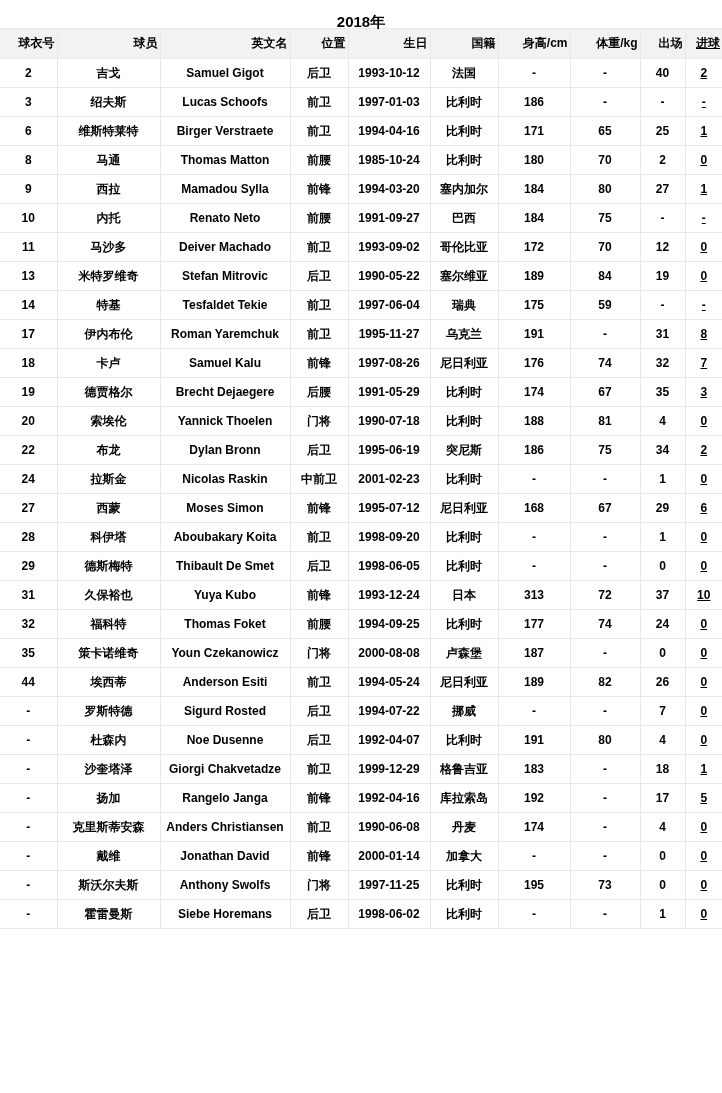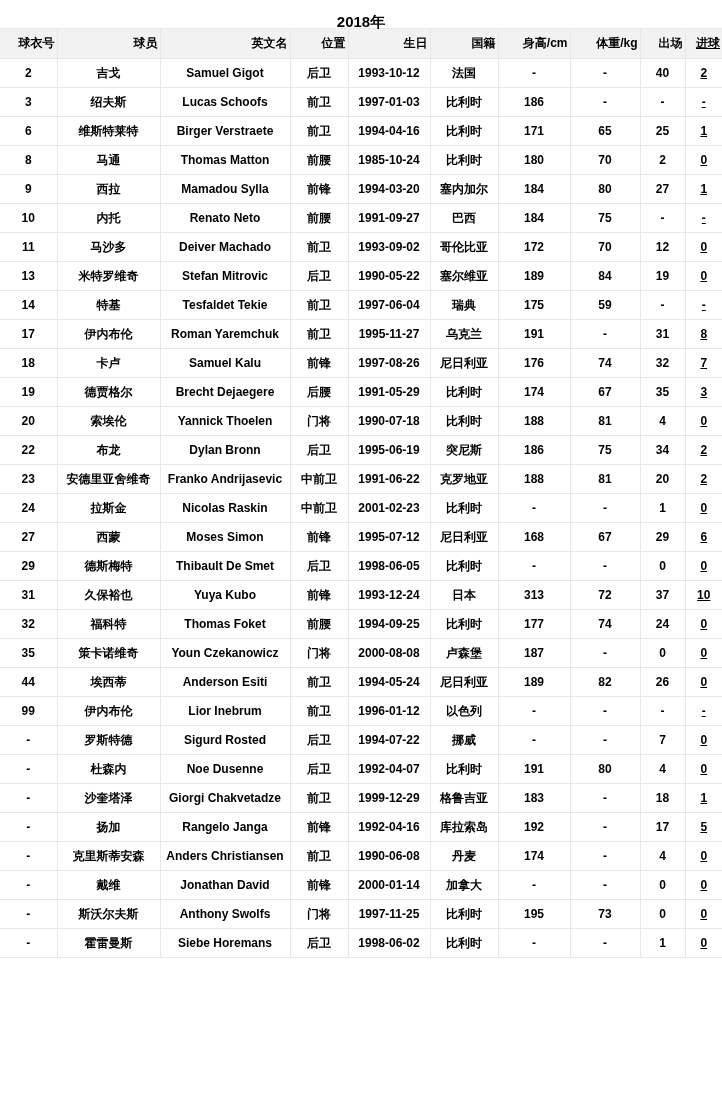--- a/index.html
+++ b/index.html
@@ -248,32 +248,20 @@
           <td>Dylan Bronn</td>
           <td>后卫</td>
           <td>1995-06-19</td>
           <td>突尼斯</td>
           <td>186</td>
           <td>75</td>
           <td>34</td>
           <td>2</td>
         </tr>
         <tr>
-          <td>23</td>
-          <td>安德里亚舍维奇</td>
-          <td>Franko Andrijasevic</td>
-          <td>中前卫</td>
-          <td>1991-06-22</td>
-          <td>克罗地亚</td>
-          <td>188</td>
-          <td>81</td>
-          <td>20</td>
-          <td>2</td>
-        </tr>
-        <tr>
           <td>24</td>
           <td>拉斯金</td>
           <td>Nicolas Raskin</td>
           <td>中前卫</td>
           <td>2001-02-23</td>
           <td>比利时</td>
           <td>-</td>
           <td>-</td>
           <td>1</td>
           <td>0</td>
@@ -282,20 +270,32 @@
           <td>27</td>
           <td>西蒙</td>
           <td>Moses Simon</td>
           <td>前锋</td>
           <td>1995-07-12</td>
           <td>尼日利亚</td>
           <td>168</td>
           <td>67</td>
           <td>29</td>
           <td>6</td>
+        </tr>
+        <tr>
+          <td>28</td>
+          <td>科伊塔</td>
+          <td>Aboubakary Koita</td>
+          <td>前卫</td>
+          <td>1998-09-20</td>
+          <td>比利时</td>
+          <td>-</td>
+          <td>-</td>
+          <td>1</td>
+          <td>0</td>
         </tr>
         <tr>
           <td>29</td>
           <td>德斯梅特</td>
           <td>Thibault De Smet</td>
           <td>后卫</td>
           <td>1998-06-05</td>
           <td>比利时</td>
           <td>-</td>
           <td>-</td>
@@ -344,32 +344,20 @@
           <td>Anderson Esiti</td>
           <td>前卫</td>
           <td>1994-05-24</td>
           <td>尼日利亚</td>
           <td>189</td>
           <td>82</td>
           <td>26</td>
           <td>0</td>
         </tr>
         <tr>
-          <td>99</td>
-          <td>伊内布伦</td>
-          <td>Lior Inebrum</td>
-          <td>前卫</td>
-          <td>1996-01-12</td>
-          <td>以色列</td>
-          <td>-</td>
-          <td>-</td>
-          <td>-</td>
-          <td>-</td>
-        </tr>
-        <tr>
           <td>-</td>
           <td>罗斯特德</td>
           <td>Sigurd Rosted</td>
           <td>后卫</td>
           <td>1994-07-22</td>
           <td>挪威</td>
           <td>-</td>
           <td>-</td>
           <td>7</td>
           <td>0</td>

